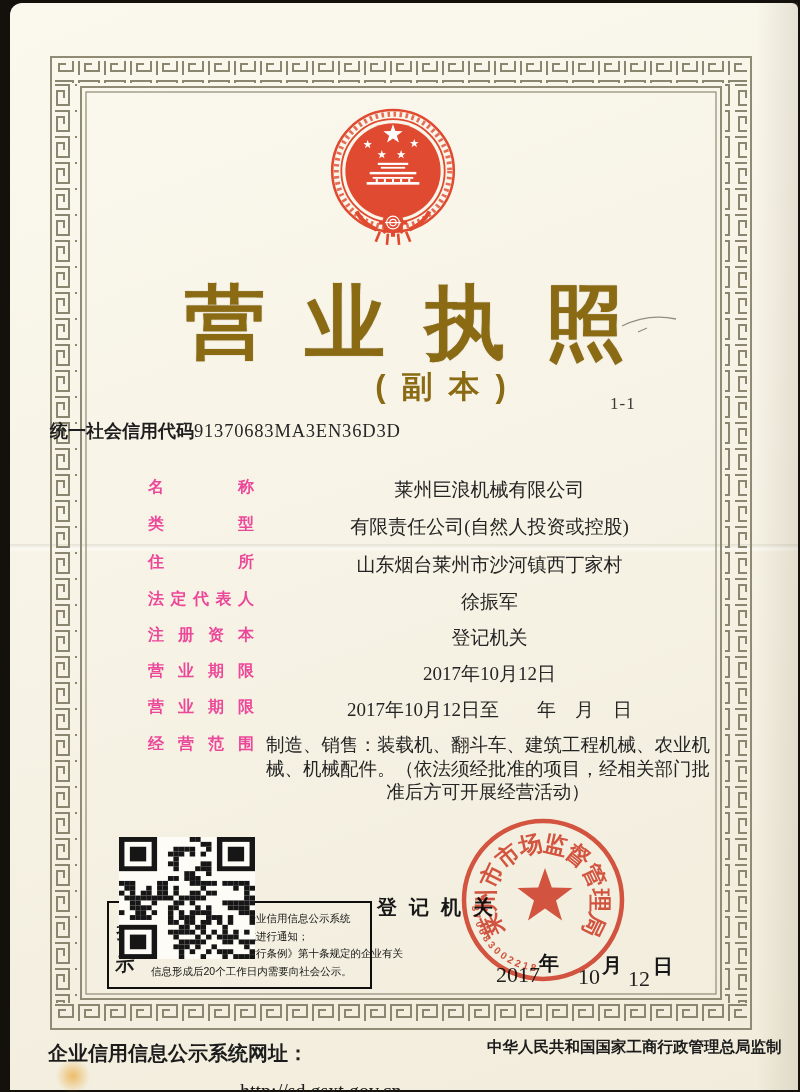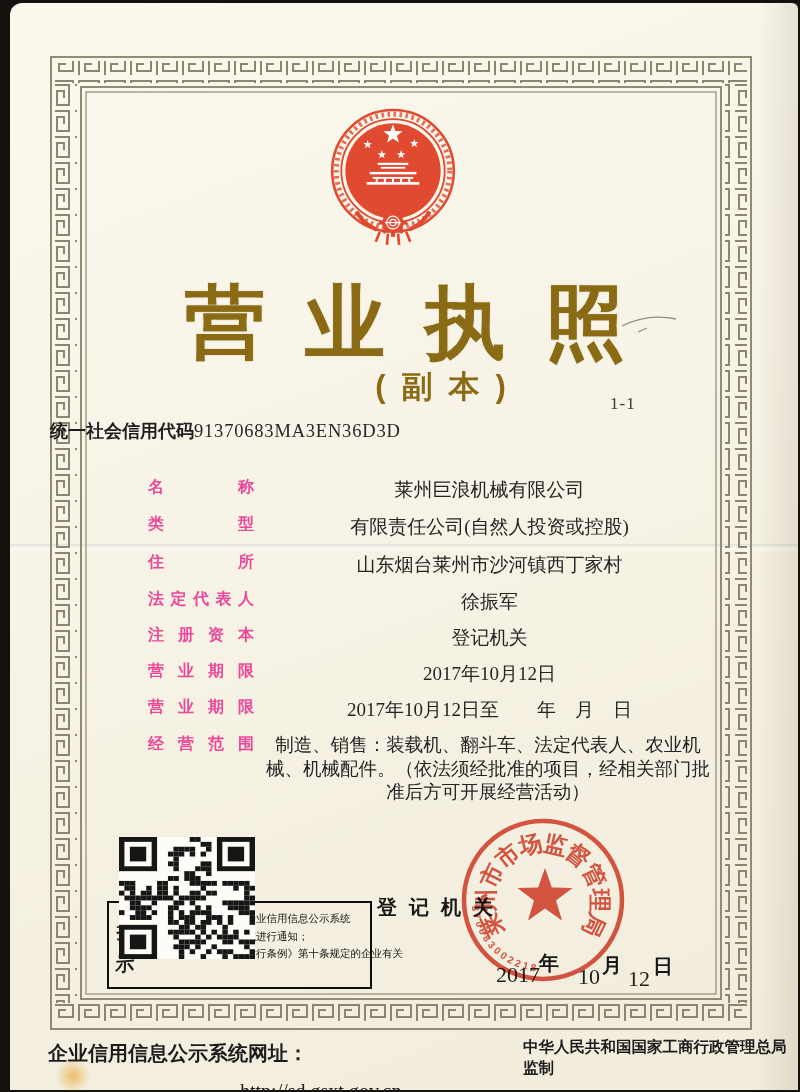--- a/index.html
+++ b/index.html
@@ -41,21 +41,21 @@
   .registrar{position:absolute;left:377px;top:894px;font-size:20px;font-weight:bold;color:#181818;letter-spacing:12px;z-index:1;}
   .seal{position:absolute;left:455px;top:812px;width:176px;height:176px;opacity:.87;mix-blend-mode:multiply;z-index:6;}
   .sc{font-family:"Liberation Sans",sans-serif;font-size:23px;font-weight:bold;fill:#d8402c;
       text-anchor:middle;dominant-baseline:central;}
   .sd{font-family:"Liberation Sans",sans-serif;font-size:10px;font-weight:bold;fill:#d8402c;
       text-anchor:middle;dominant-baseline:central;}
   .dateunit{position:absolute;font-size:20px;font-weight:bold;color:#161616;}
   .datenum{position:absolute;font-family:"Liberation Serif",serif;font-size:22px;color:#22201e;}
   .footer-left{position:absolute;left:48px;top:1040px;font-size:20px;font-weight:600;color:#1c1c1c;}
   .footer-url{position:absolute;left:240px;top:1080px;font-family:"Liberation Serif",serif;font-size:20px;color:#1c1c1c;text-decoration:underline;}
-  .footer-right{position:absolute;left:487px;top:1037px;font-size:15.5px;font-weight:600;color:#1c1c1c;margin-left:36px;}
+  .footer-right{position:absolute;left:487px;top:1037px;font-size:15.5px;font-weight:600;color:#1c1c1c;}
   .pen-mark{position:absolute;left:620px;top:308px;}
 </style>
 </head>
 <body>
 
 <div class="paper">
   <div class="crease"></div>
   <div class="shade-right"></div>
   <div class="stain"></div>
 </div>
@@ -159,29 +159,30 @@
 <div class="row" style="top:661px">
   <div class="flabel">营业期限</div>
   <div class="fvalue">2017年10月12日</div>
 </div>
 <div class="row" style="top:697px">
   <div class="flabel">营业期限</div>
   <div class="fvalue">2017年10月12日至　　年　月　日</div>
 </div>
 <div class="row" style="top:734px">
   <div class="flabel">经营范围</div>
-  <div class="fvalue multiline">制造、销售：装载机、翻斗车、法定代表人、农业机械、机械配件。（依法须经批准的项目，经相关部门批准后方可开展经营活动）</div>
+  <div class="fvalue multiline">制造、销售：装载机、翻斗车、建筑工程机械、农业机械、机械配件。（依法须经批准的项目，经相关部门批准后方可开展经营活动）</div>
 </div>
 
 <div class="notice">
   <div class="notice-label">提示</div>
   <div class="notice-lines">
     <div>一、登记机关将通过企业信用信息公示系统</div>
     <div>　　向企业公示信息或进行通知；</div>
     <div>二、《企业信息公示暂行条例》第十条规定的企业有关</div>
+    <div>信息形成后20个工作日内需要向社会公示。</div>
   </div>
 </div>
 
 <svg class="qr" id="qr" viewBox="0 0 125 125" preserveAspectRatio="none">
     <rect x="65" y="0" width="5" height="5" fill="#161616"></rect>
     <rect x="70" y="0" width="5" height="5" fill="#161616"></rect>
     <rect x="75" y="5" width="5" height="5" fill="#161616"></rect>
     <rect x="80" y="5" width="5" height="5" fill="#161616"></rect>
     <rect x="50" y="10" width="5" height="5" fill="#161616"></rect>
     <rect x="55" y="10" width="5" height="5" fill="#161616"></rect>

